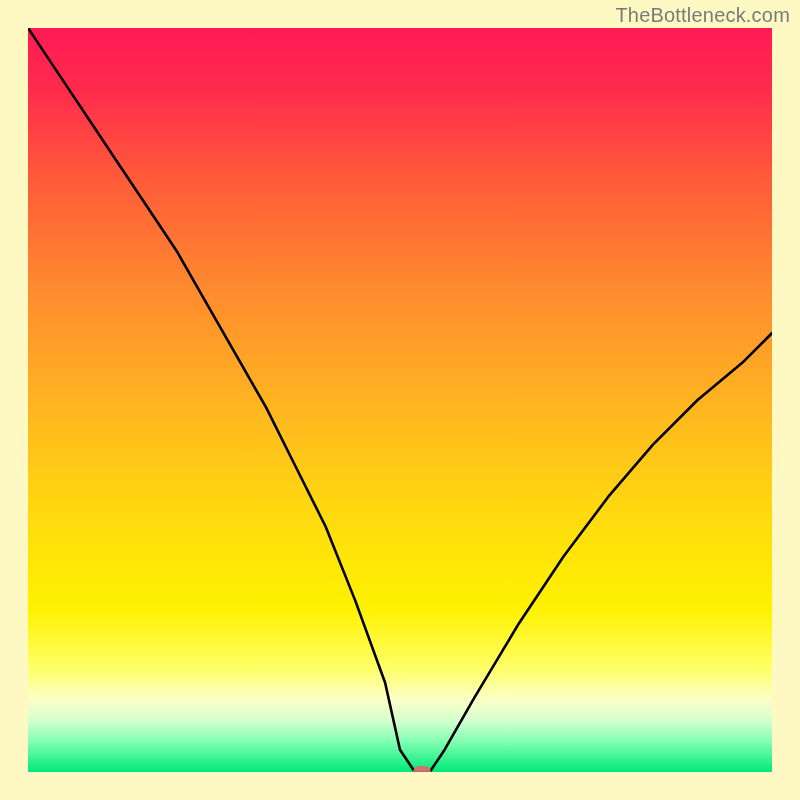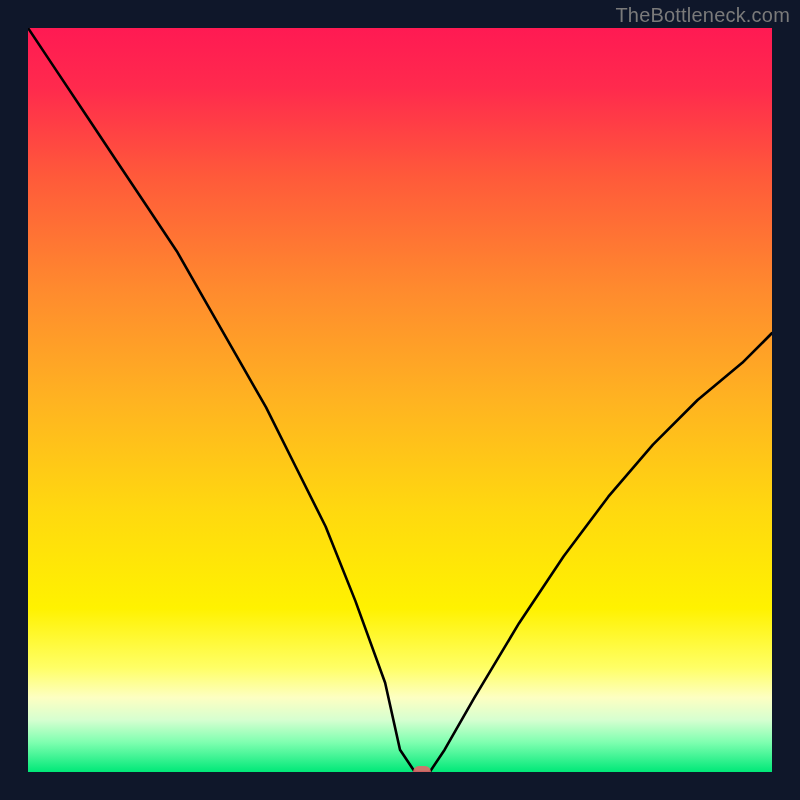--- a/index.html
+++ b/index.html
@@ -7,21 +7,21 @@
     padding: 0;
     width: 800px;
     height: 800px;
     background: #000;
     overflow: hidden;
   }
   .frame {
     position: relative;
     width: 800px;
     height: 800px;
-    background: #0f172a;
+    background: #fef9c3;
     text-align: right;
   }
   .plot-area {
     position: absolute;
     left: 28px;
     top: 28px;
     width: 744px;
     height: 744px;
     overflow: hidden;
   }

